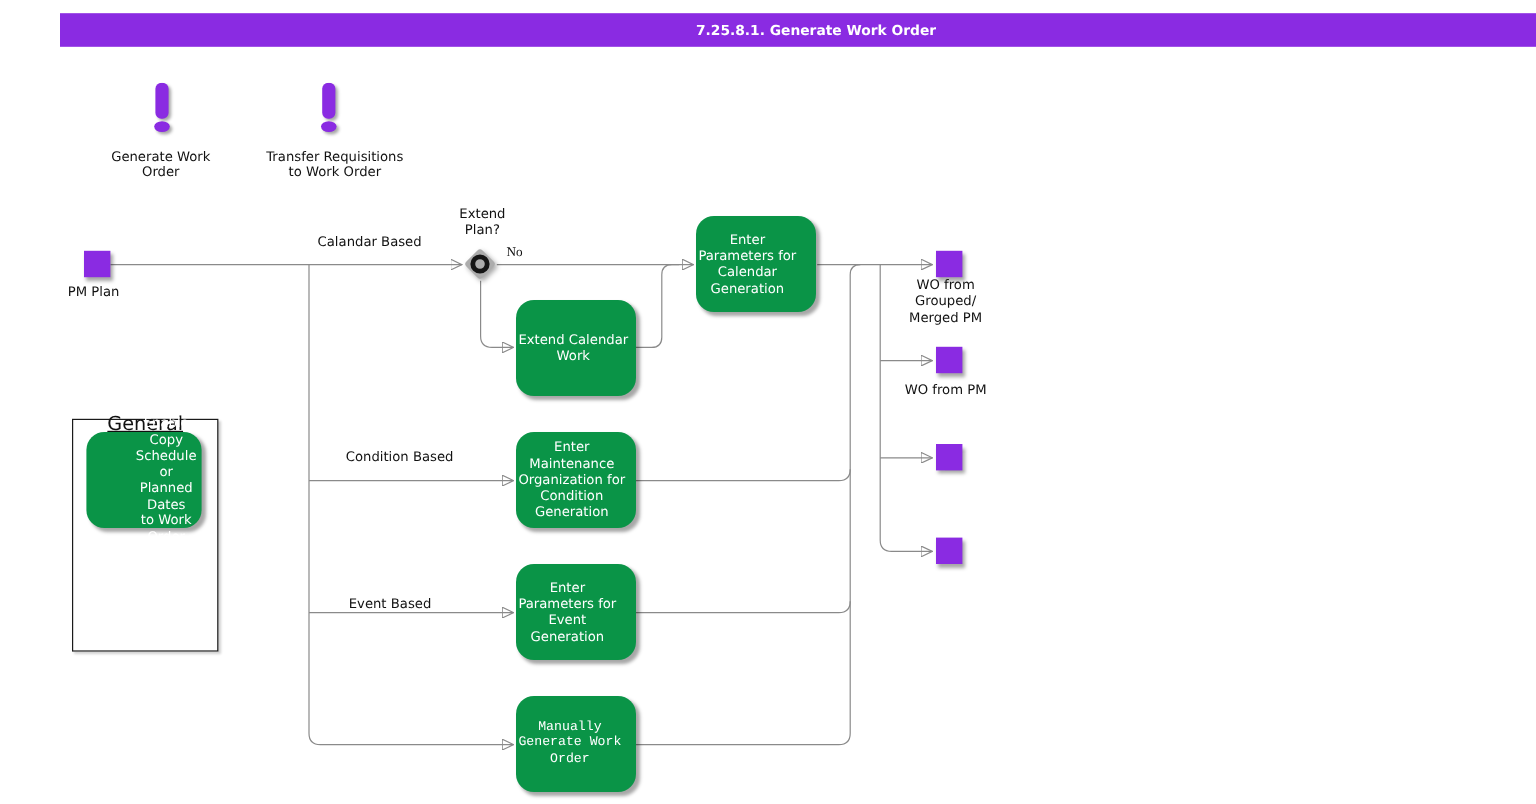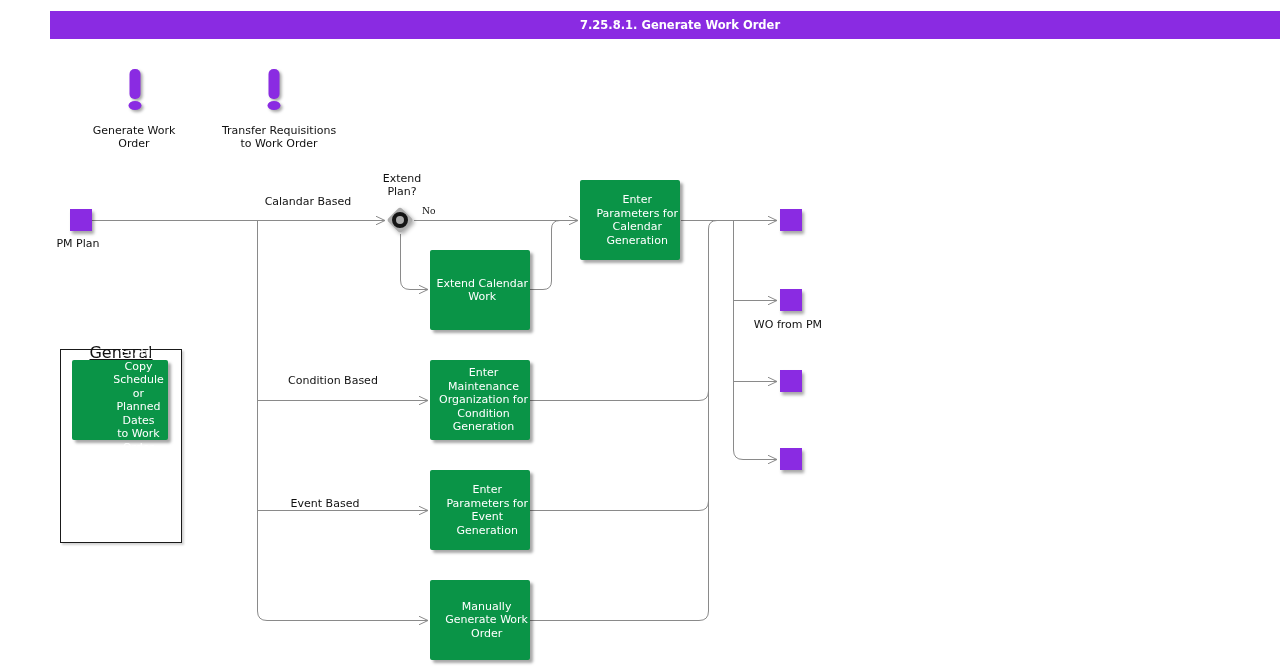--- a/index.html
+++ b/index.html
@@ -16,22 +16,22 @@
   }
   svg.wires{position:absolute;left:0;top:0;pointer-events:none;}
   svg.wires path{stroke:var(--line);stroke-width:1;fill:none;}
   .arrowhead{fill:var(--arrow);}
   .lbl{
     position:absolute;font-size:11px;line-height:13.3px;color:var(--text);
     text-align:center;white-space:pre-line;
   }
   .lbl.left{text-align:left;font-family:Liberation Serif, serif;}
   .task{
-    position:absolute;background:var(--green);color:#fff;border-radius:2px;
-    display:flex;align-items:center;justify-content:flex-end;text-align:center;
+    position:absolute;background:var(--green);color:#fff;border-radius:15px;
+    display:flex;align-items:center;justify-content:flex-start;text-align:center;
     font-size:11px;line-height:13.5px;white-space:pre-line;
     box-shadow:3px 3px 3px rgba(0,0,0,0.35);padding:2px;box-sizing:border-box;
     cursor:pointer;
   }
   .sq{
     position:absolute;width:22px;height:22px;background:var(--purple);
     box-shadow:2px 3px 3px rgba(0,0,0,0.35);cursor:pointer;
   }
   .milestone-icon{position:absolute;filter:drop-shadow(2px 2px 1.5px rgba(0,0,0,0.35));cursor:pointer;}
   .decision-icon{position:absolute;filter:drop-shadow(2px 2px 2px rgba(0,0,0,0.35));}
@@ -118,37 +118,40 @@
 Organization for
 Condition
 Generation</span>
   </div>
   <div class="task" style="left:390px;top:470px;width:100px;height:80px;">
     <span>Enter
 Parameters for
 Event
 Generation</span>
   </div>
-  <div class="task" style="left:390px;top:580px;width:100px;height:80px;">
+  <div class="task" style="left:390px;top:580px;width:100px;height:80px;font-family:Liberation Mono, monospace;">
     <span>Manually
 Generate Work
 Order</span>
   </div>
 
   <div class="group" style="left:20px;top:349px;width:120px;height:192px;">
     <div class="group-label">General Activities</div>
   </div>
   <div class="task" style="left:32px;top:360px;width:96px;height:80px;padding-left:39px;">
     <span>Enable Copy
 Schedule or
 Planned Dates
 to Work Order</span>
   </div>
 
   <div class="sq" style="left:740px;top:209px;"></div>
+  <div class="lbl" style="left:700px;top:231px;width:96px;">WO from
+Grouped/
+Merged PM</div>
 
   <div class="sq" style="left:740px;top:289px;"></div>
   <div class="lbl" style="left:700px;top:318px;width:96px;">WO from PM</div>
 
   <div class="sq" style="left:740px;top:370px;"></div>
 
   <div class="sq" style="left:740px;top:448px;"></div>
 
 </div>
 

